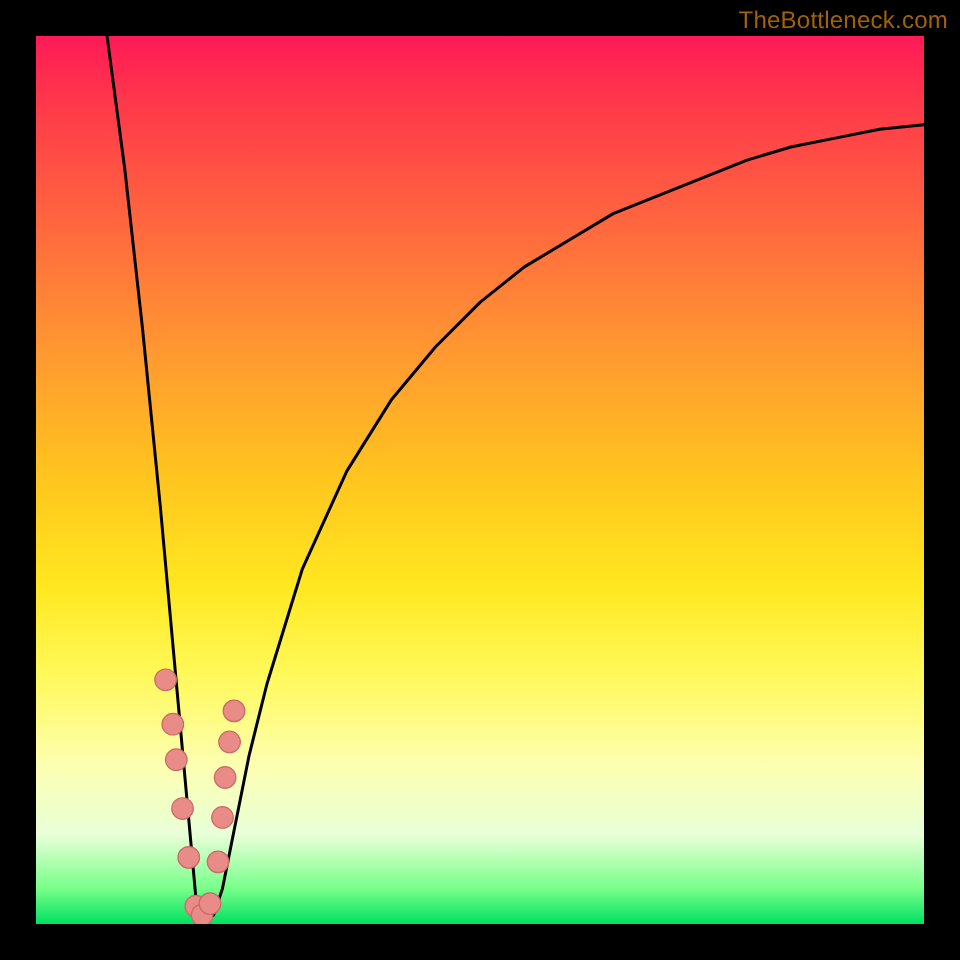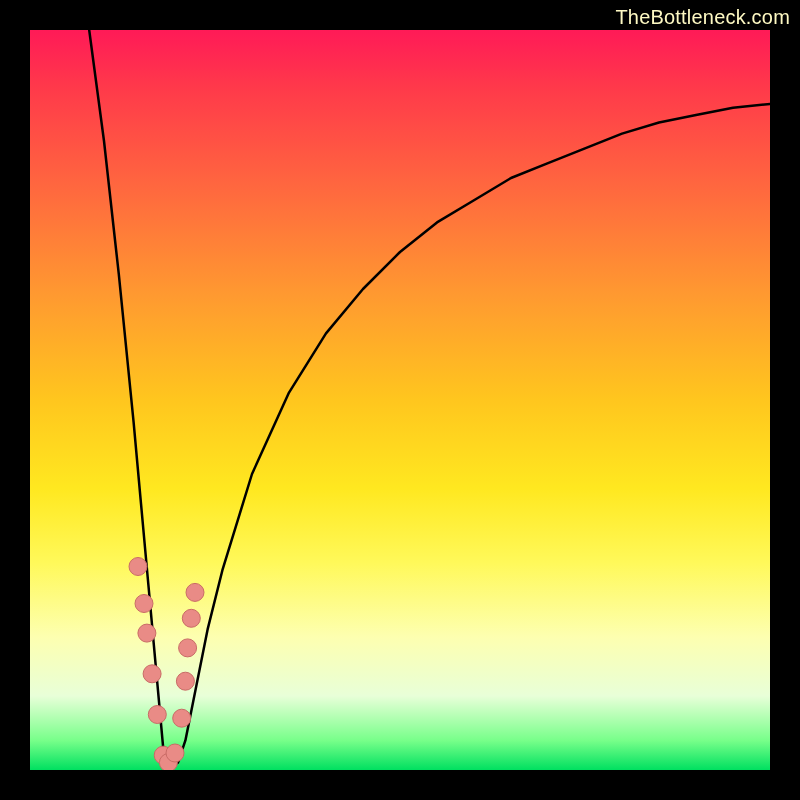--- a/index.html
+++ b/index.html
@@ -47,21 +47,21 @@
       #78ff8a 96%,
       #00e060 100%
     );
   }
   .attribution {
     position: absolute;
     top: 6px;
     right: 10px;
     font-size: 20px;
     font-weight: 500;
-    color: #fef9c3;
+    color: #a16207;
     letter-spacing: 0.2px;
   }
   svg.curve {
     position: absolute;
     left: 0;
     top: 0;
   }
 </style>
 </head>
 <body>

